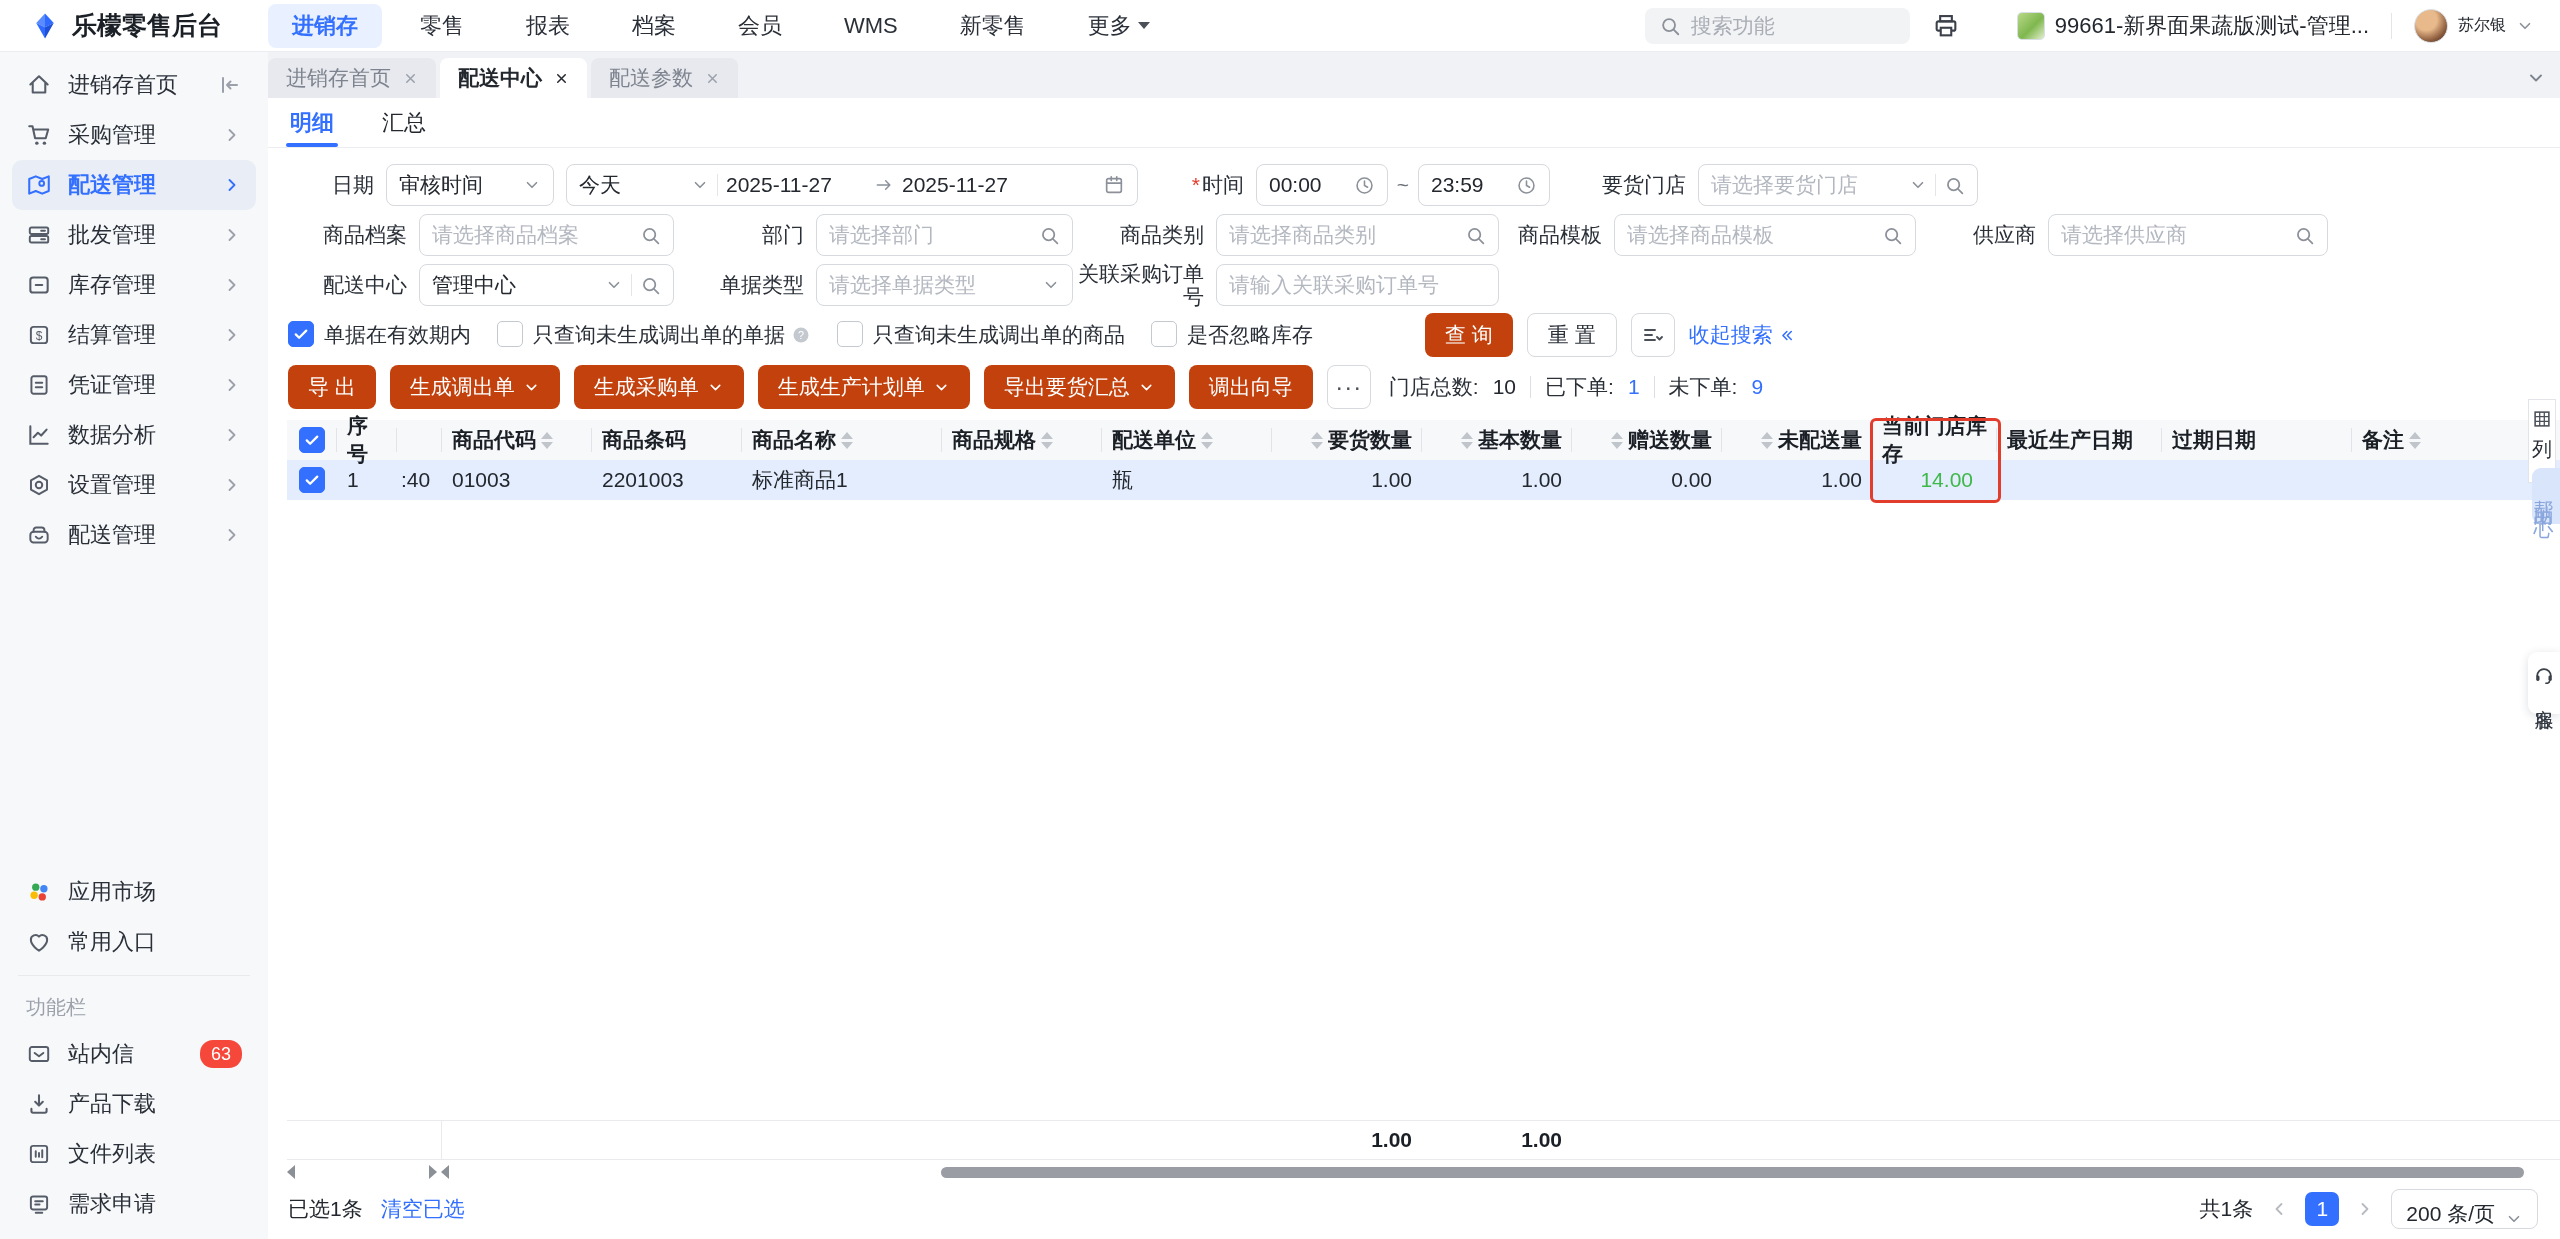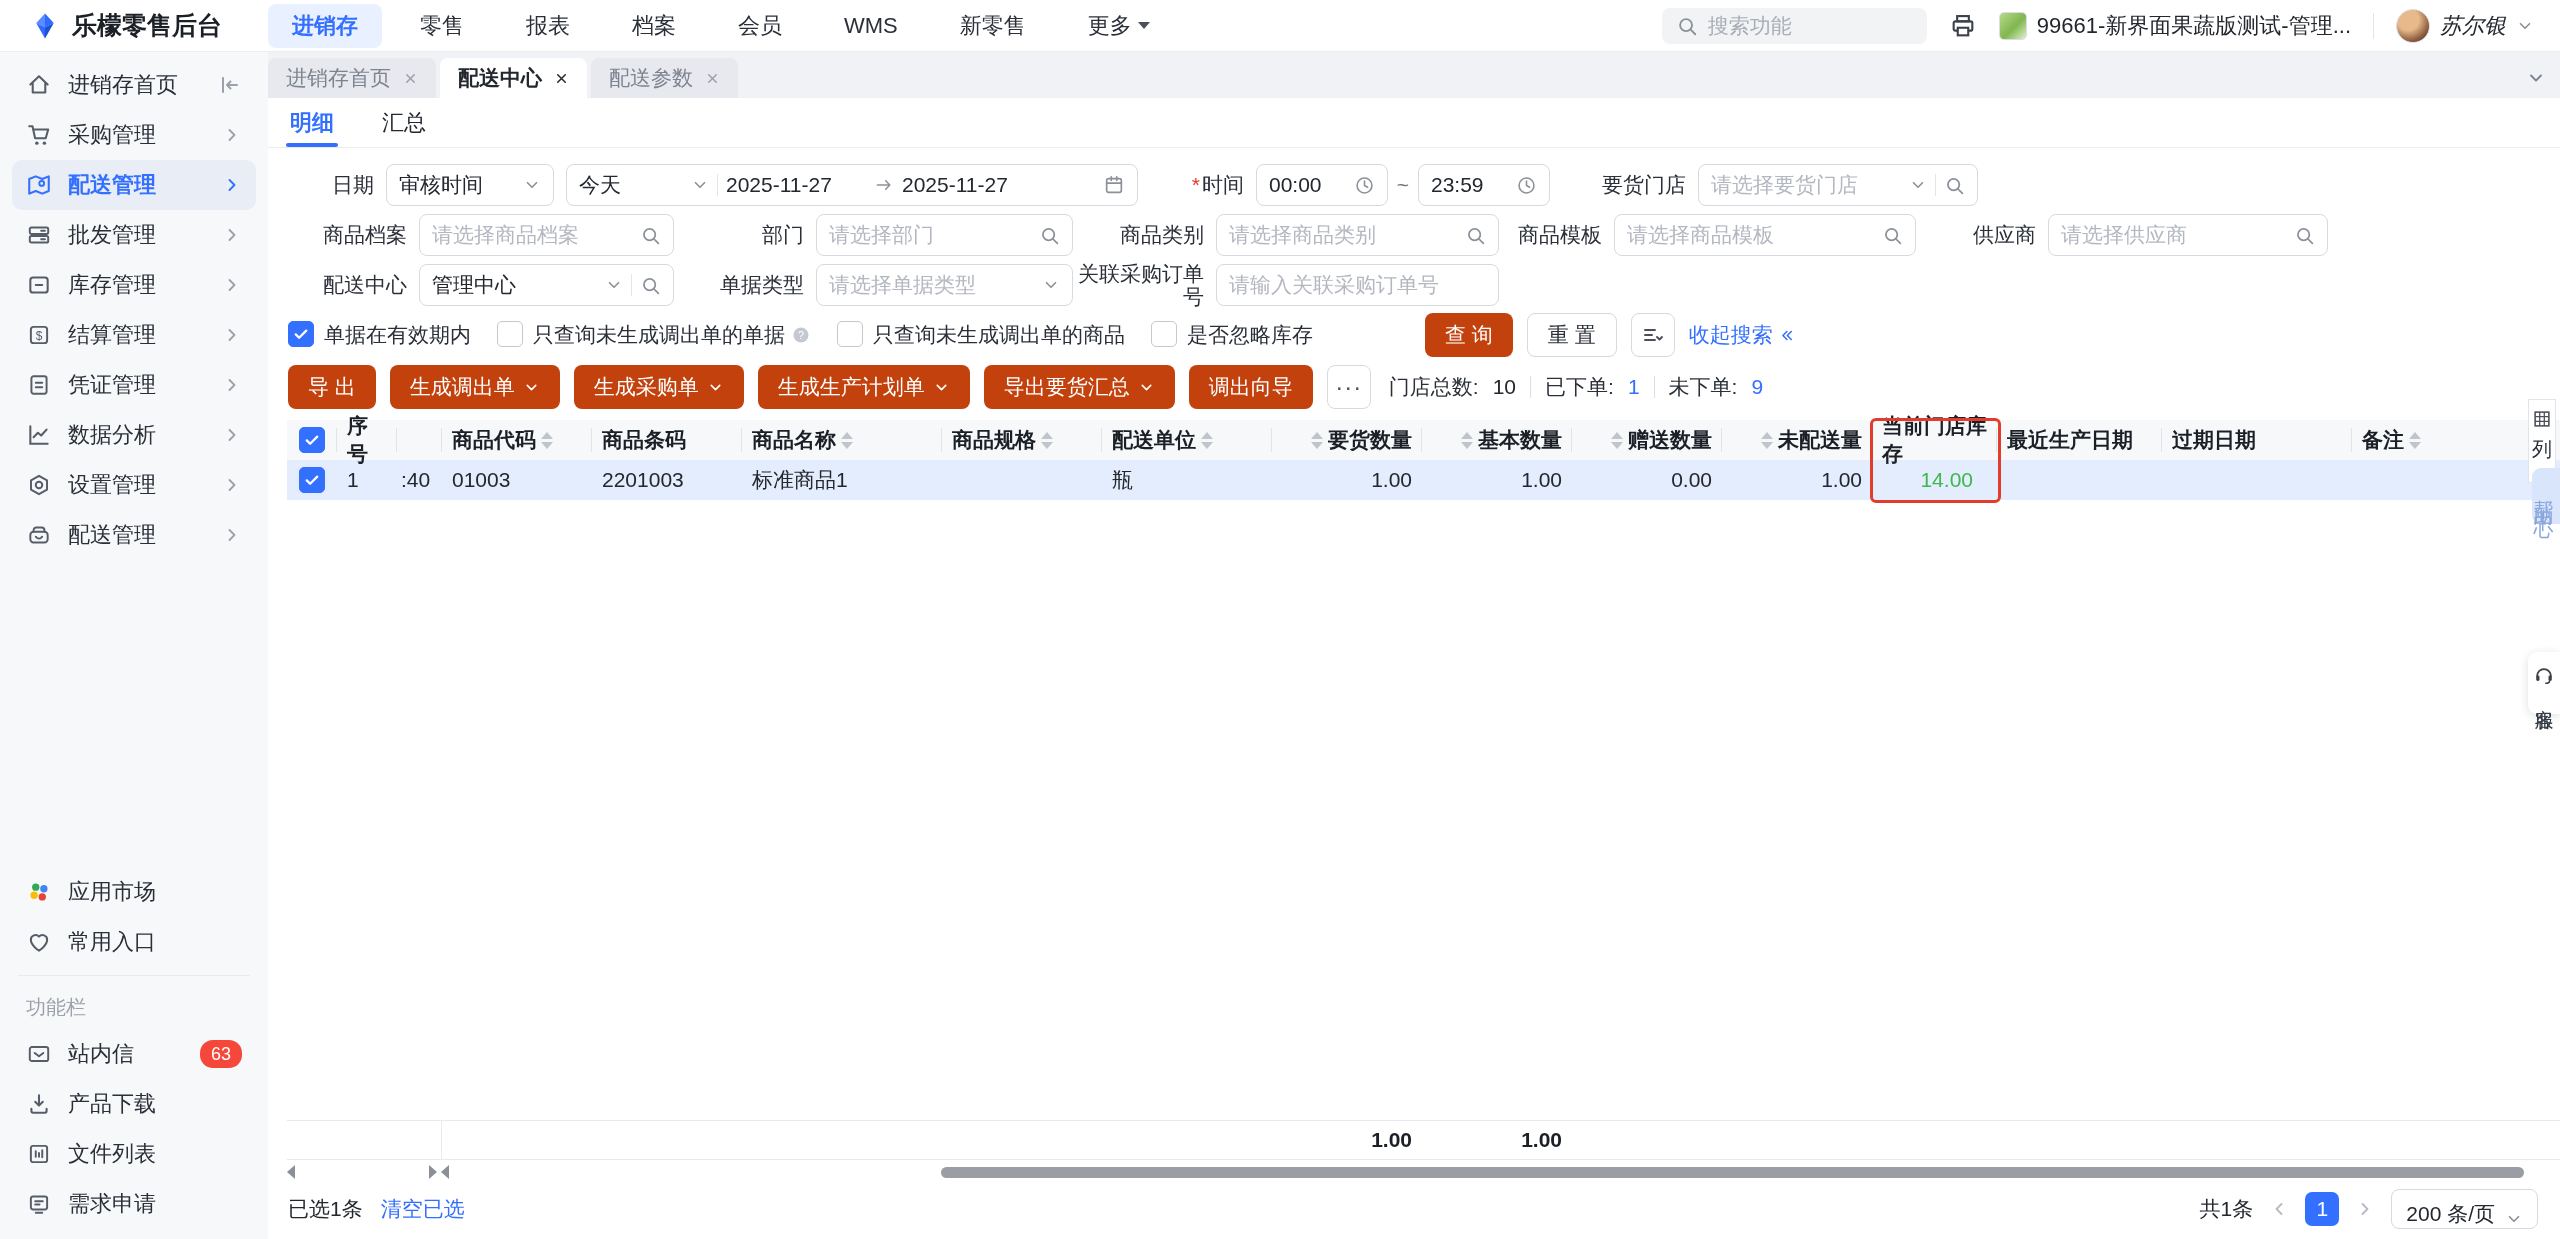--- a/index.html
+++ b/index.html
@@ -13,24 +13,24 @@
   .logo { display:flex; align-items:center; gap:12px; padding-left:30px; width:268px; flex:none; }
   .logo-text { font-size:25px; font-weight:bold; color:#1b1f26; white-space:nowrap; }
   .topnav { display:flex; align-items:center; gap:14px; }
   .topnav-item { font-size:22px; color:#2a2f38; padding:7px 24px; border-radius:8px; cursor:pointer; white-space:nowrap; display:flex; align-items:center; gap:6px; }
   .topnav-item.active { color:#3370ff; background:#e9f0ff; font-weight:600; }
   .caret-down { width:0; height:0; border-left:6px solid transparent; border-right:6px solid transparent; border-top:7px solid #4a4f58; }
   .topbar-right { margin-left:auto; display:flex; align-items:center; gap:22px; padding-right:26px; }
   .search-pill { width:265px; height:36px; background:#f2f3f5; border-radius:8px; display:flex; align-items:center; gap:10px; padding:0 14px; }
   .search-pill input { border:0; outline:0; background:transparent; font-size:21px; width:100%; color:#2a2f38; font-family:inherit; }
   .search-pill input::placeholder { color:#a9adb5; }
-  .store-chip { display:flex; align-items:center; gap:10px; font-size:22px; color:#23272e; white-space:nowrap; }
+  .store-chip { display:flex; align-items:center; gap:10px; font-size:22px; color:#23272e; white-space:nowrap;margin-left:35px; }
   .store-thumb { width:28px; height:28px; border-radius:5px; background:linear-gradient(135deg,#b9d98a 0%,#7fb74e 55%,#e4efcf 100%); border:1px solid #d9dee5; }
   .vline { width:1px; height:26px; background:#e3e5e9; }
-  .user-chip { display:flex; align-items:center; gap:10px; font-size:22px;font-style:italic; }
+  .user-chip { display:flex; align-items:center; gap:10px; font-size:16px; }
   .avatar { width:34px; height:34px; border-radius:50%; background:radial-gradient(circle at 35% 30%,#e8b98a 0 35%,#8a5a3c 70%,#3c2a22 100%); border:1px solid #d9dee5; }
 
   
   .layout { display:flex; height:1187px; }
   .sidebar { width:268px; flex:none; background:#f7f8fa; display:flex; flex-direction:column; padding:8px 12px 10px; overflow:hidden; }
   .side-item { height:50px; flex:none; display:flex; align-items:center; gap:16px; padding:0 14px; border-radius:10px; font-size:22px; color:#2a2f38; cursor:pointer; white-space:nowrap; }
   .side-item .ic { color:#565d68; }
   .side-item.active { background:#e9edf6; color:#3370ff; font-weight:600; }
   .side-item.active .ic { color:#3370ff; }
   .side-item .chev-r { margin-left:auto; color:#9ba0aa; }

